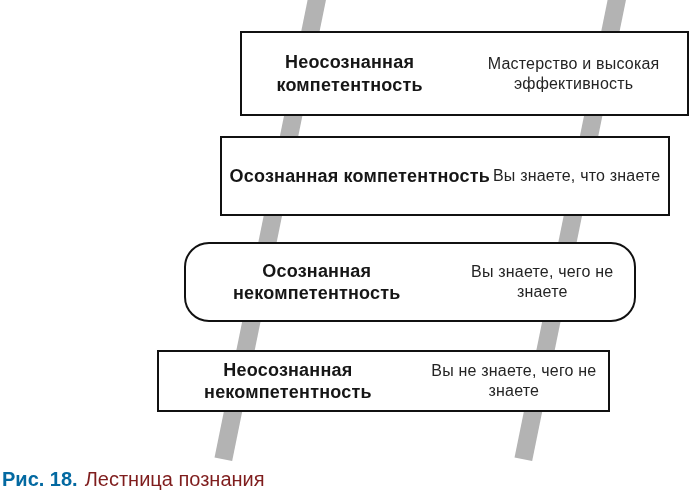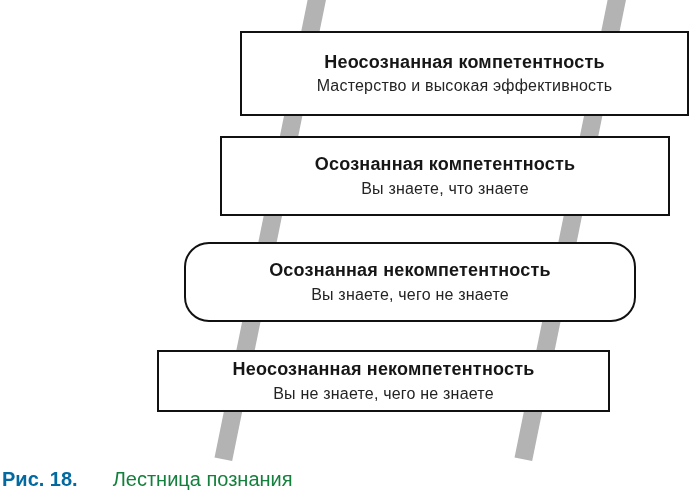--- a/index.html
+++ b/index.html
@@ -27,21 +27,21 @@
   .rail-left  { left: 262px; }
   .rail-right { left: 562px; }
 
   
   .step {
     position: absolute;
     box-sizing: border-box;
     background: #ffffff;
     border: 2px solid var(--border-color, #111111);
     display: flex;
-    flex-direction: column;
+    flex-direction: row;
     justify-content: center;
     align-items: center;
     text-align: center;
     gap: 3px;
   }
   .step-1 { left: 240px; top:  31px; width: 449px; height: 85px; }
   .step-2 { left: 220px; top: 136px; width: 450px; height: 80px; }
   .step-3 { left: 184px; top: 242px; width: 452px; height: 80px; border-radius: 25px; }
   .step-4 { left: 157px; top: 350px; width: 453px; height: 62px; }
 
@@ -67,22 +67,21 @@
     font-size: 20px;
     line-height: 1.2;
     white-space: nowrap;
   }
   .caption-label {
     font-weight: bold;
     color: #0369a1;
     margin-right: 7px;
   }
   .caption-text {
-    color: #15803d;
-    margin-left: 28px;
+    color: #7f1d1d;
   }
 </style>
 </head>
 <body>
 
 <div class="figure">
 
   <div class="rail rail-left"></div>
   <div class="rail rail-right"></div>
 

